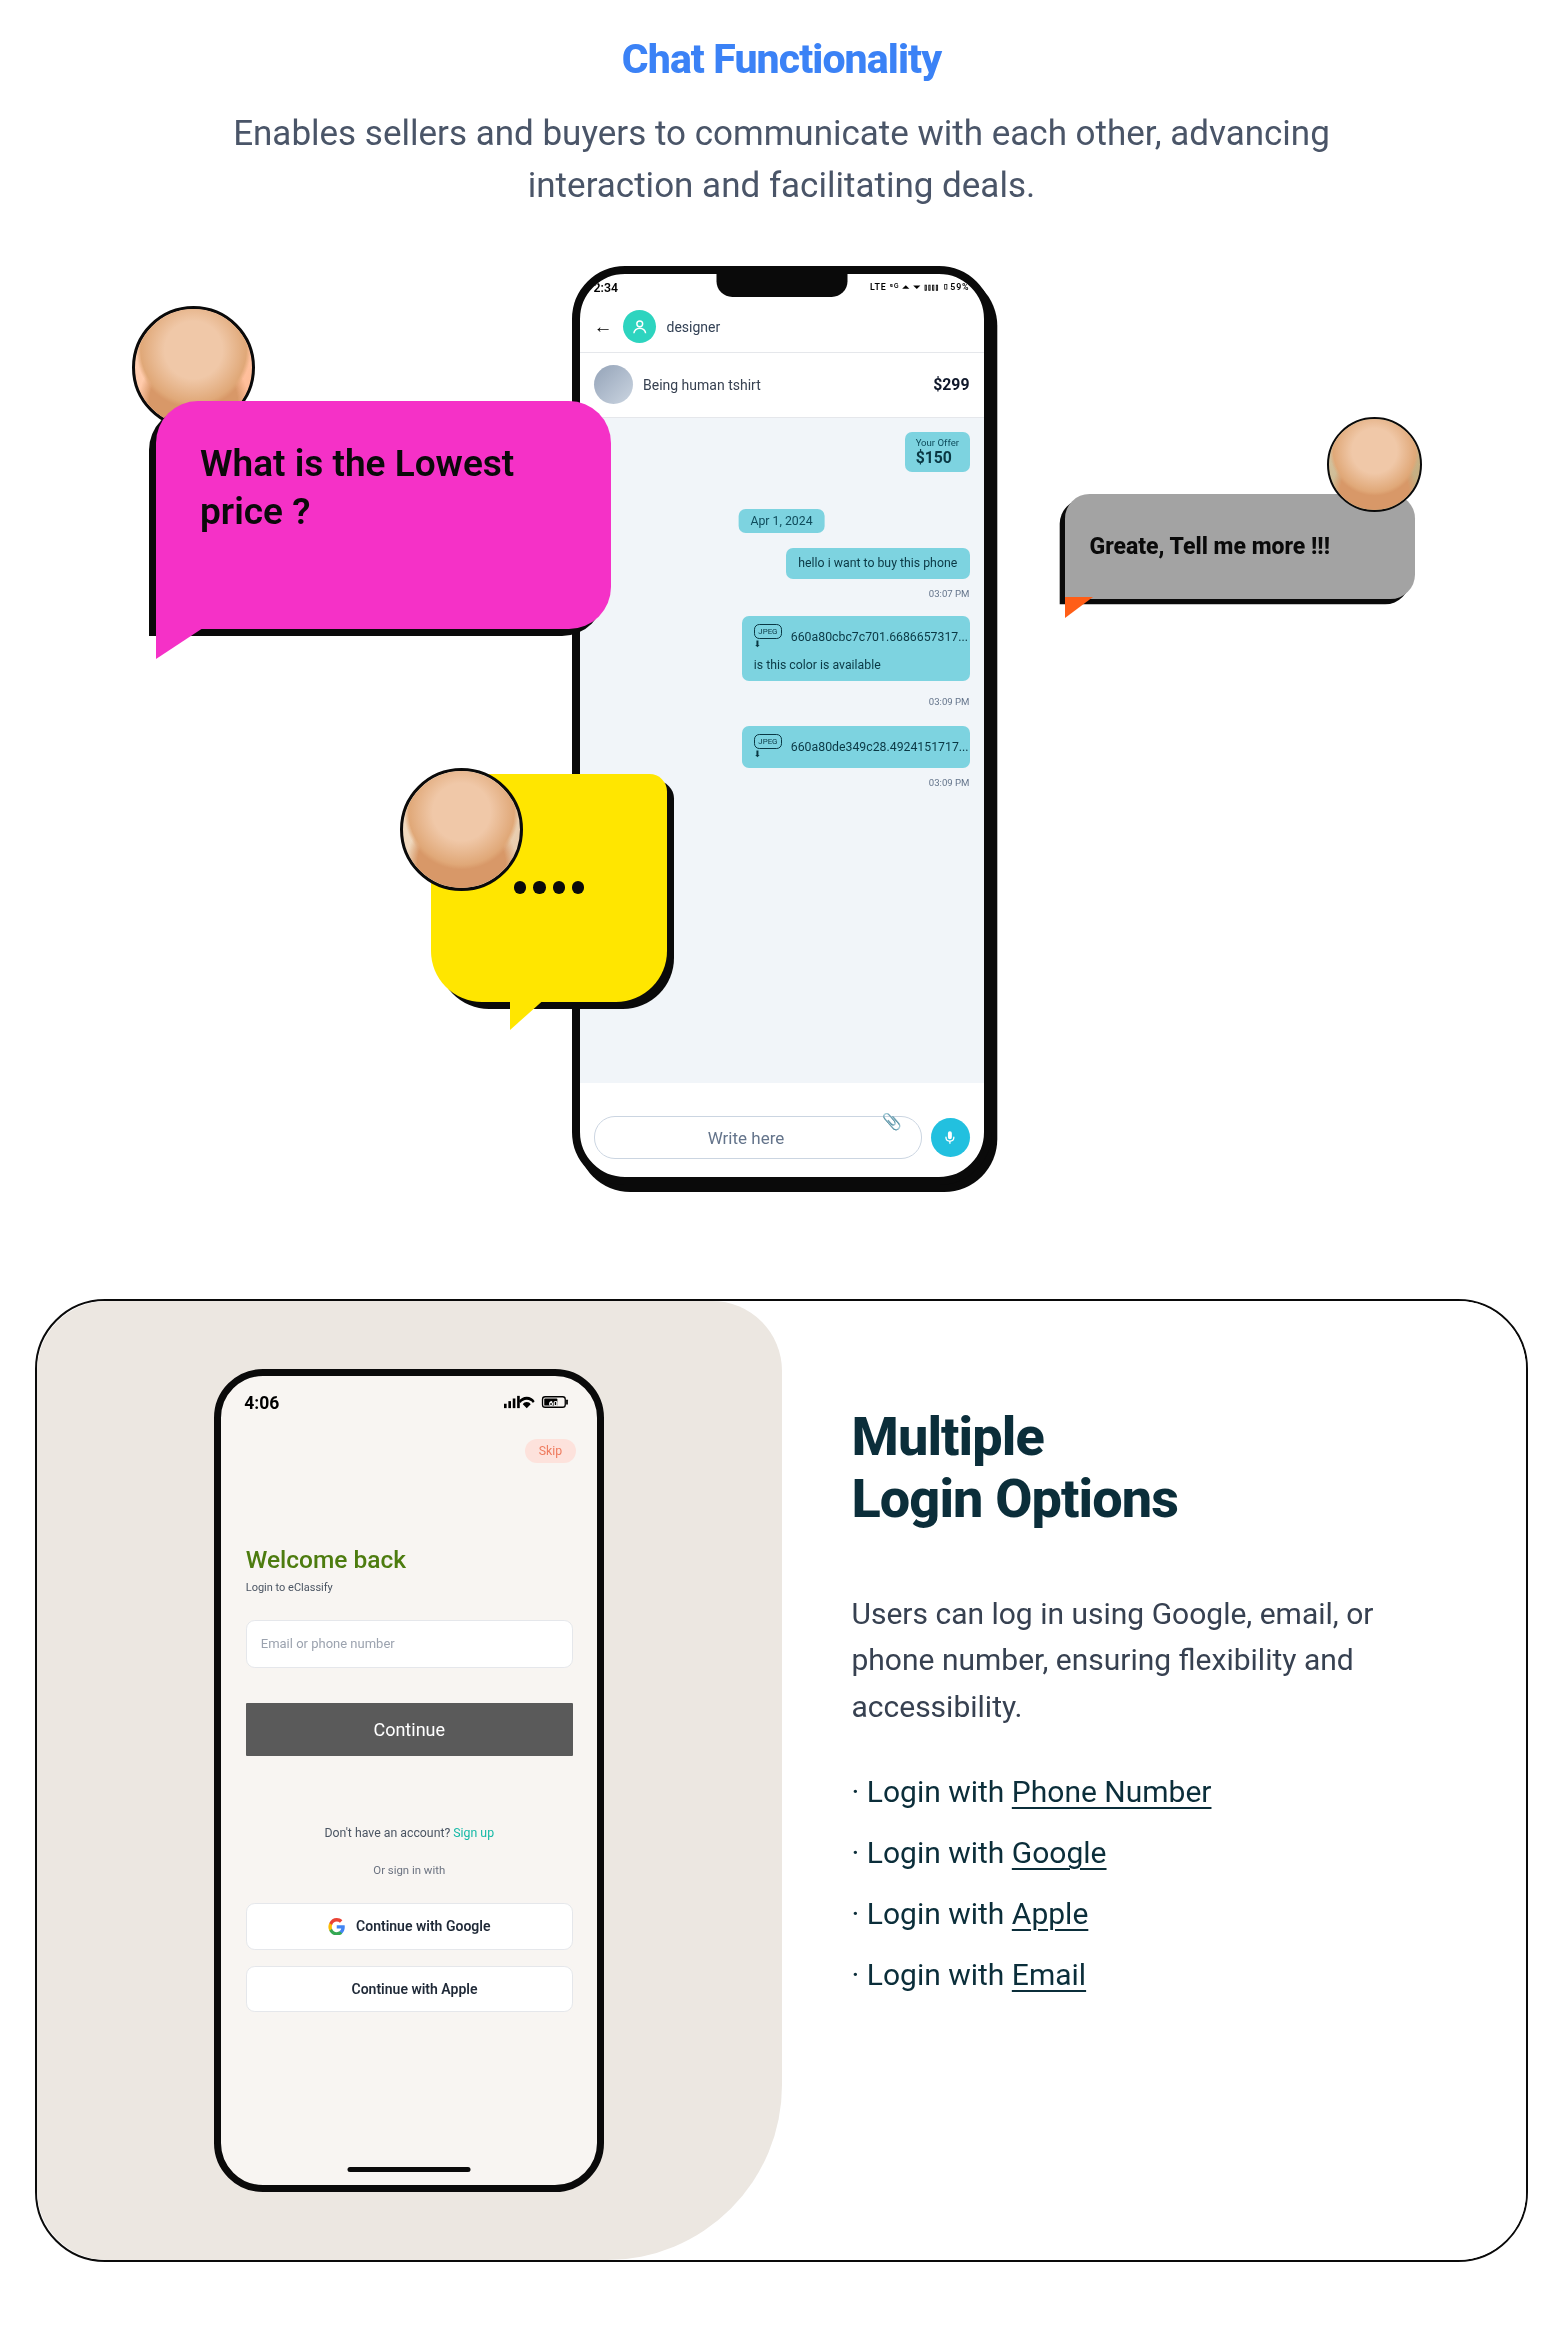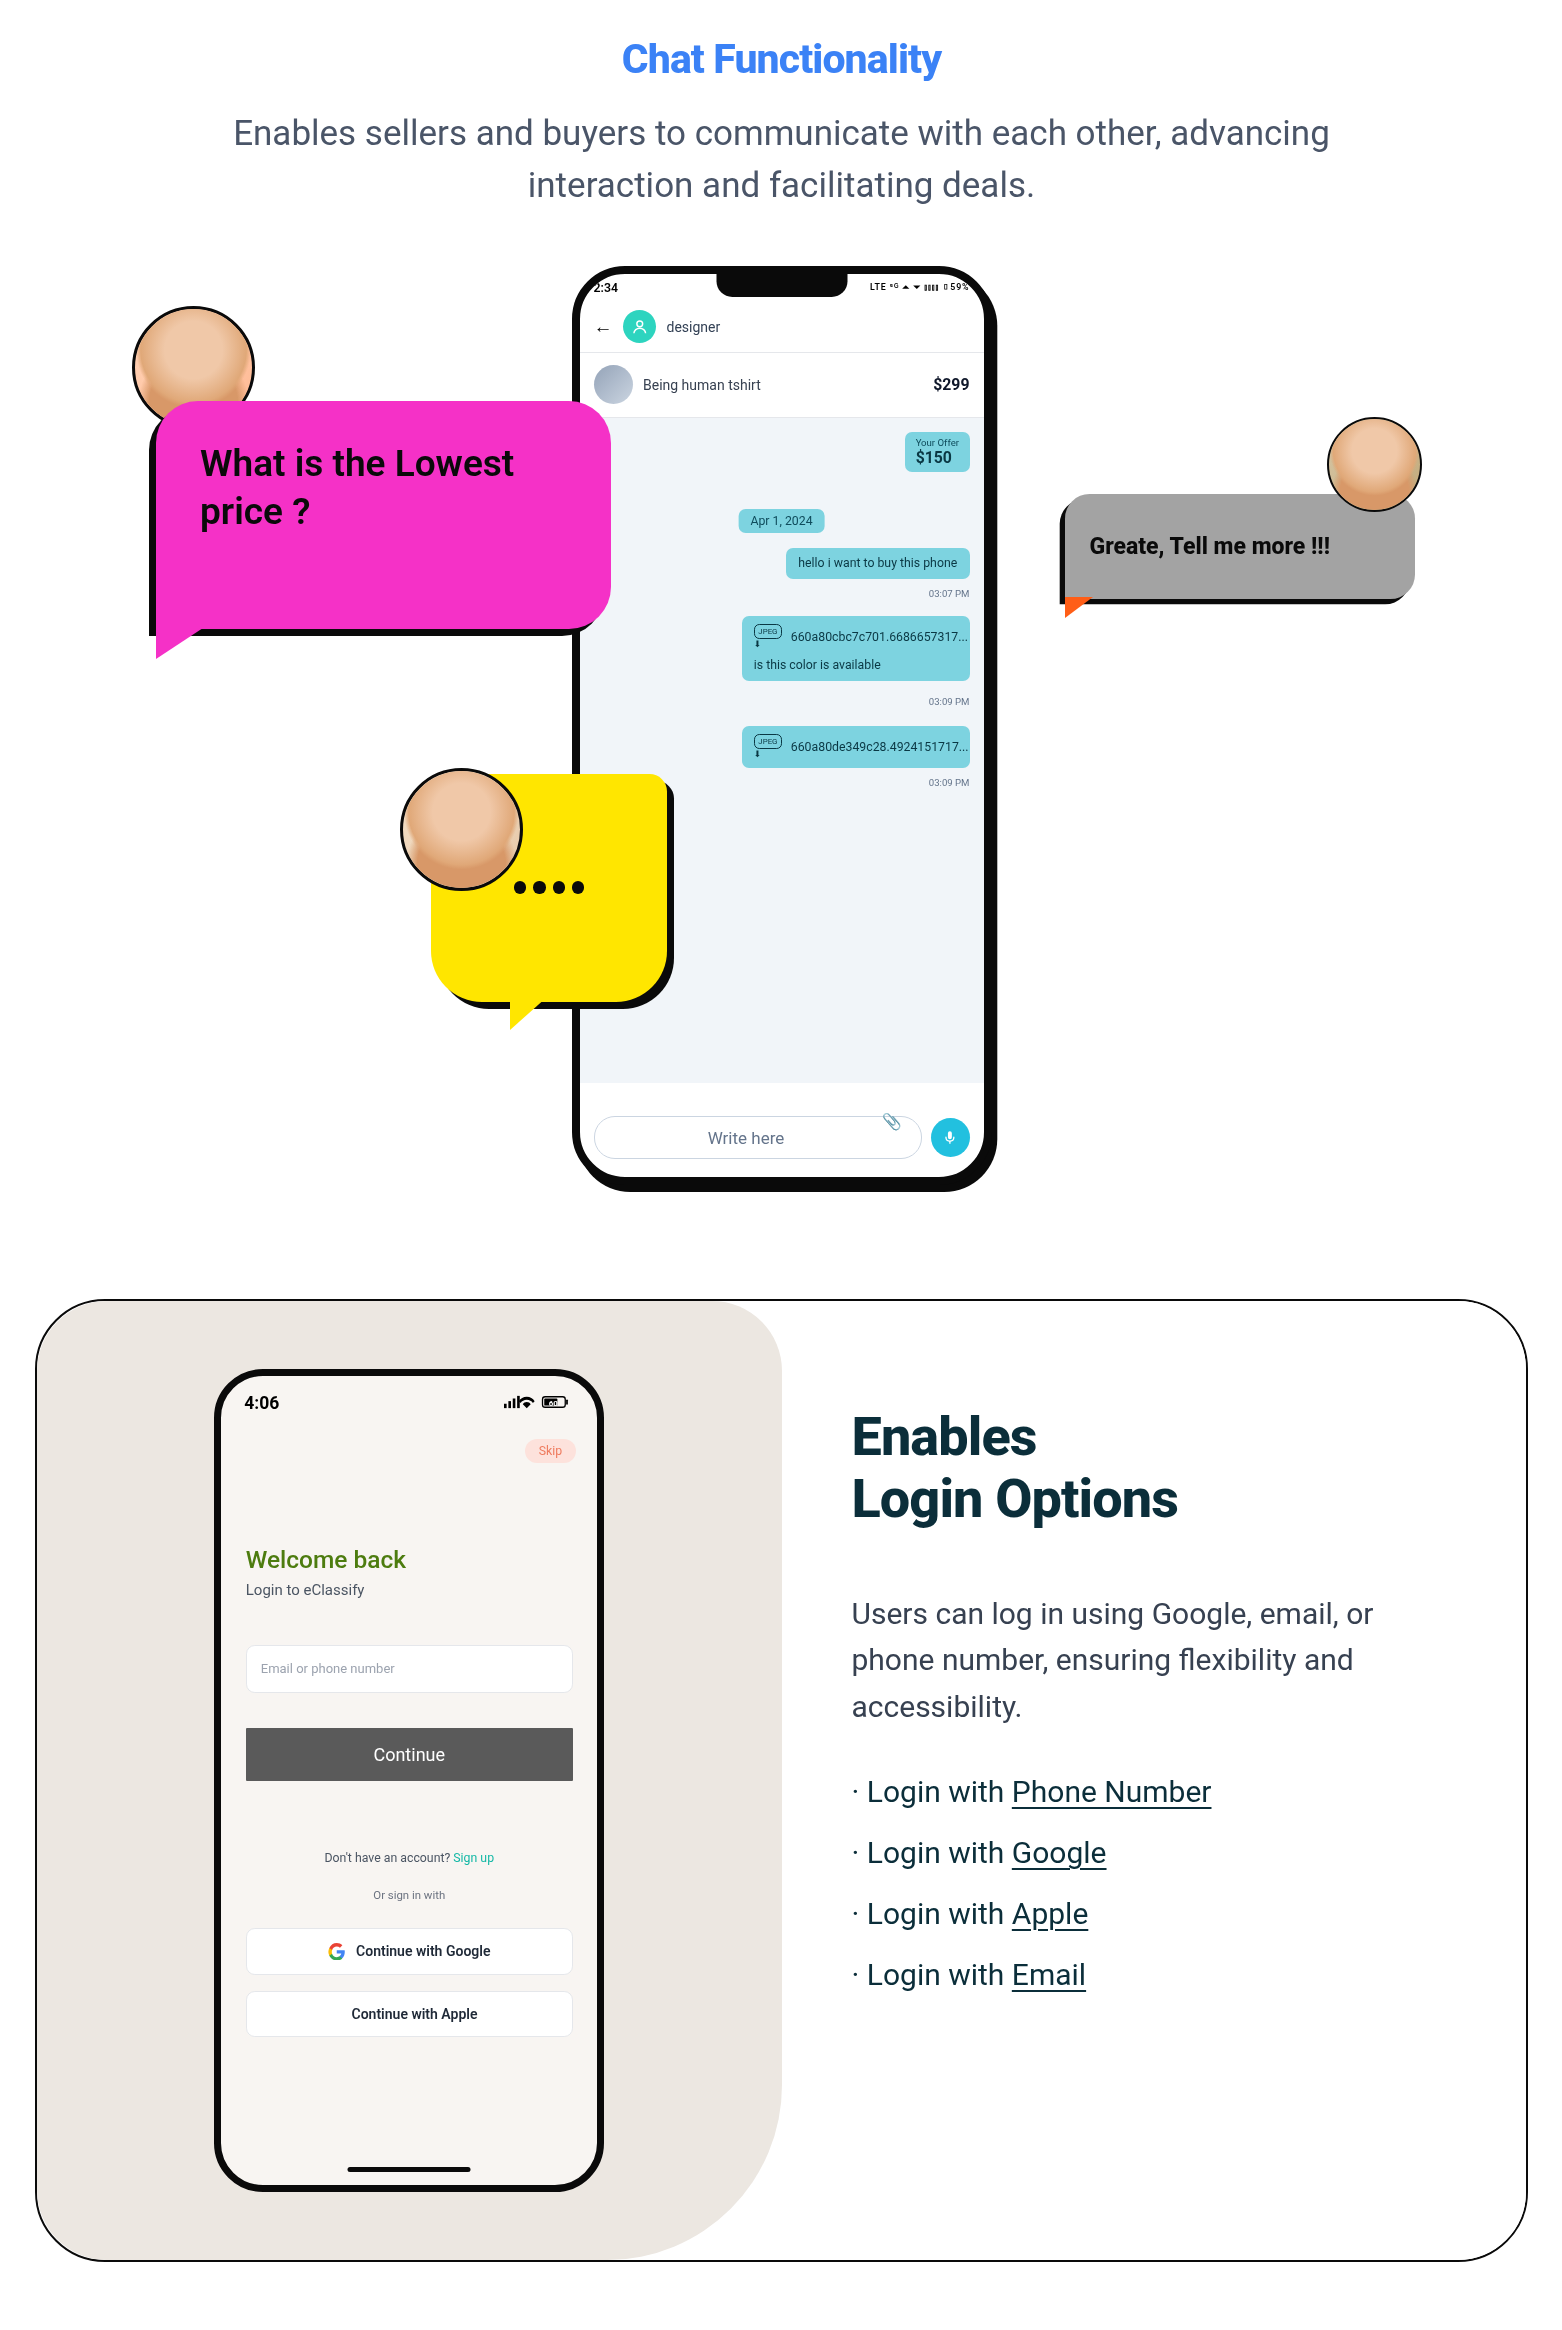--- a/index.html
+++ b/index.html
@@ -63,21 +63,21 @@
 
 .section2 { margin: 0 35px 53px; border: 2.6px solid #0a0a0a; border-radius: 70px; overflow: hidden; display: flex; min-height: 963px; }
 .s2-left { width: 50%; background: #ece7e1; display: flex; align-items: center; justify-content: center; padding: 53px; border-radius: 70px 70px 175px 70px; }
 .s2-right { width: 50%; background: #fff; padding: 105px 70px; text-align: left; }
 
 .login-phone { width: 390px; height: 823px; border: 7.9px solid #0a0a0a; border-radius: 49px; background: #f8f5f2; overflow: hidden; position: relative; }
 .lp-status { display: flex; justify-content: space-between; padding: 17.5px 23px; font-size: 17.5px; font-weight: 700; }
 .skip-chip { position: absolute; right: 21px; top: 63px; background: #fde2dc; color: #ef7b5e; padding: 5.3px 14px; border-radius: 12.3px; font-size: 12.3px; }
 .lp-body { padding: 114px 24.5px 0; }
 .welcome { font-size: 24.5px; font-weight: 500; color: #4d7c0f; margin-bottom: 7px; }
-.login-sub { font-size: 15px; color: #4b5563; margin-bottom: 46px; }
+.login-sub { font-size: 11px; color: #4b5563; margin-bottom: 26px; }
 .email-input { border: 0.9px solid #e5e7eb; background: #fff; border-radius: 8.8px; padding: 15.8px 14px; font-size: 13px; color: #9ca3af; margin-bottom: 35px; }
 .continue-btn { background: #5a5a5a; color: #fff; text-align: center; padding: 15.8px; border-radius: 1px; font-size: 18px; margin-bottom: 70px; }
 .signup-row { text-align: center; font-size: 12.3px; color: #4b5563; margin-bottom: 23px; }
 .signup-link { color: #14b8a6; }
 .divider-text { text-align: center; font-size: 11.4px; color: #6b7280; margin-bottom: 26px; }
 .provider-btn { background: #fff; border: 0.9px solid #e5e7eb; border-radius: 8.8px; padding: 14px; text-align: center; font-size: 14px; font-weight: 600; color: #1f2937; margin-bottom: 15.8px; display: flex; align-items: center; justify-content: center; gap: 10.5px; }
 .g-icon { width: 17.5px; height: 17.5px; }
 .apple-icon { font-size: 17.5px; }
 .home-bar { position: absolute; bottom: 12.3px; left: 50%; transform: translateX(-50%); width: 123px; height: 5.3px; background: #0a0a0a; border-radius: 3.5px; }
 
@@ -227,21 +227,21 @@
         <div class="provider-btn">
           <span class="apple-icon"></span>
           <span>Continue with Apple</span>
         </div>
       </div>
       <div class="home-bar"></div>
     </div>
   </div>
   <div class="s2-right">
     <h2 class="s2-title">
-      <span>Enables</span><br>
+      <span>Multiple</span><br>
       <span>Login Options</span>
     </h2>
     <p class="s2-desc">Users can log in using Google, email, or phone number, ensuring flexibility and accessibility.</p>
     <ul class="s2-list">
       <li><span>Login with </span><span class="underline">Phone Number</span></li>
       <li><span>Login with </span><span class="underline">Google</span></li>
       <li><span>Login with </span><span class="underline">Apple</span></li>
       <li><span>Login with </span><span class="underline">Email</span></li>
     </ul>
   </div>

